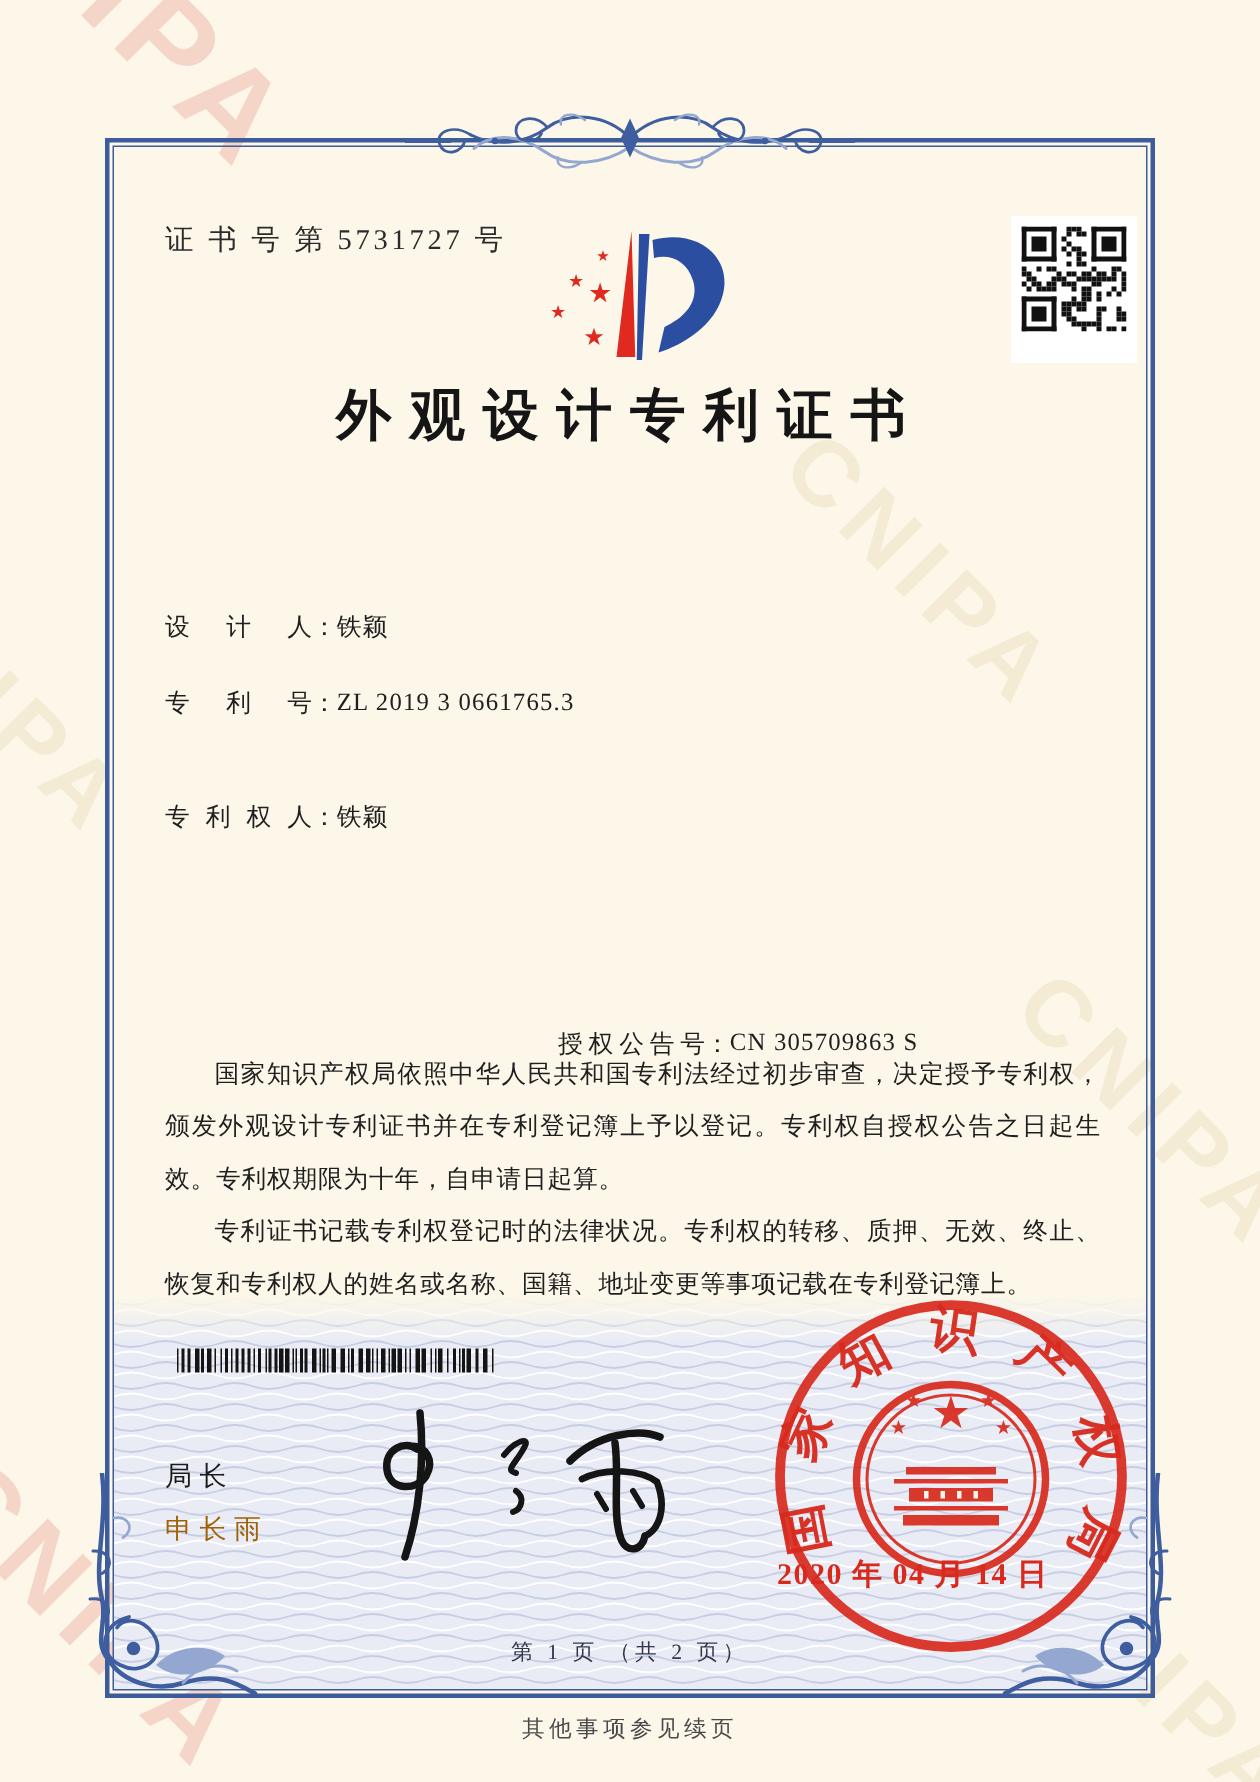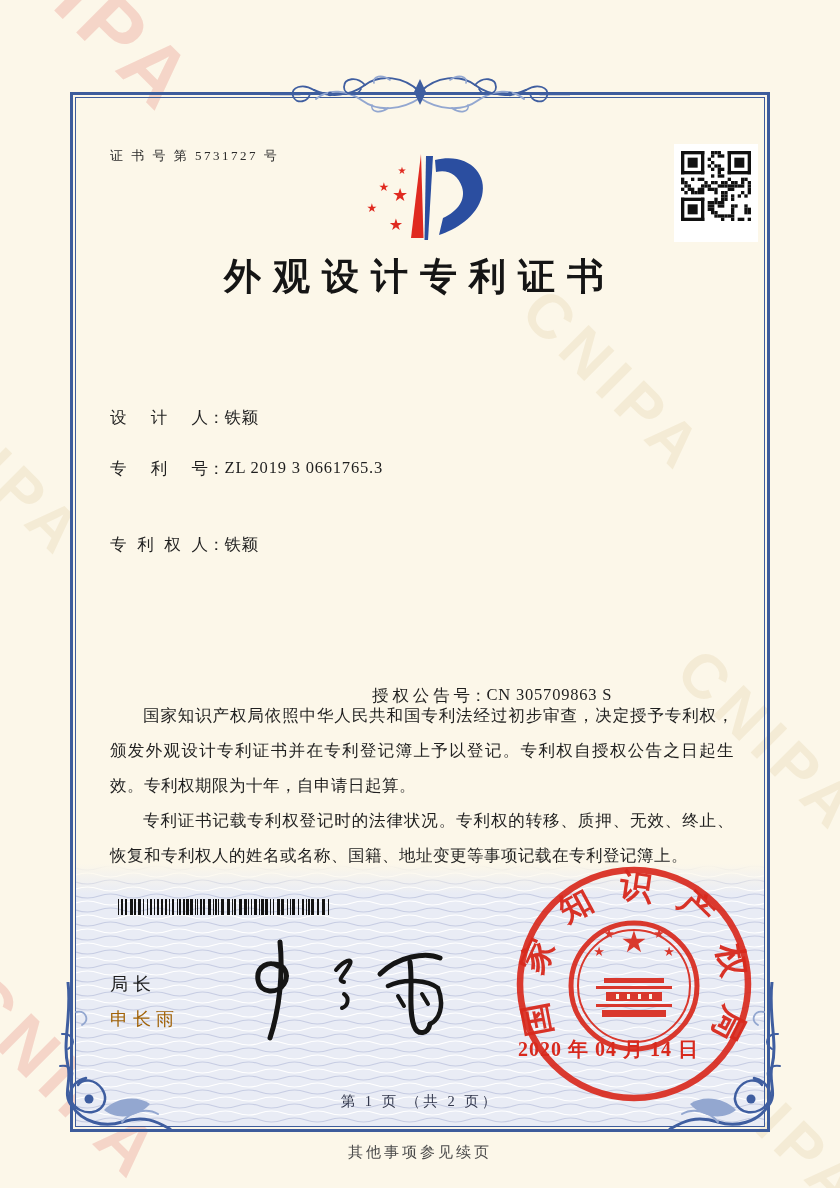--- a/index.html
+++ b/index.html
@@ -33,21 +33,21 @@
     background:linear-gradient(#fcf7e9,rgba(252,247,233,0));
   }
   
   .top-ornament{position:absolute;left:270px;top:68px;z-index:4;}
   .corner-ornament{position:absolute;z-index:4;}
   .corner-left{left:52px;top:982px;}
   .corner-right{left:668px;top:982px;transform:scaleX(-1);}
   
   .cert-no{
     position:absolute;left:110px;top:147px;z-index:5;
-    font-size:13px;letter-spacing:2.5px;color:#2b2b2b;
+    font-size:19px;letter-spacing:2.5px;color:#2b2b2b;
   }
   .logo{position:absolute;left:352px;top:140px;z-index:5;}
   .qr-box{
     position:absolute;left:674px;top:144px;width:84px;height:98px;
     background:#ffffff;z-index:5;
   }
   .qr-box svg{position:absolute;left:7px;top:7px;}
   .title{
     position:absolute;left:0;top:252px;width:100%;text-align:center;z-index:5;
     font-size:37px;font-weight:bold;letter-spacing:12px;color:#151515;

